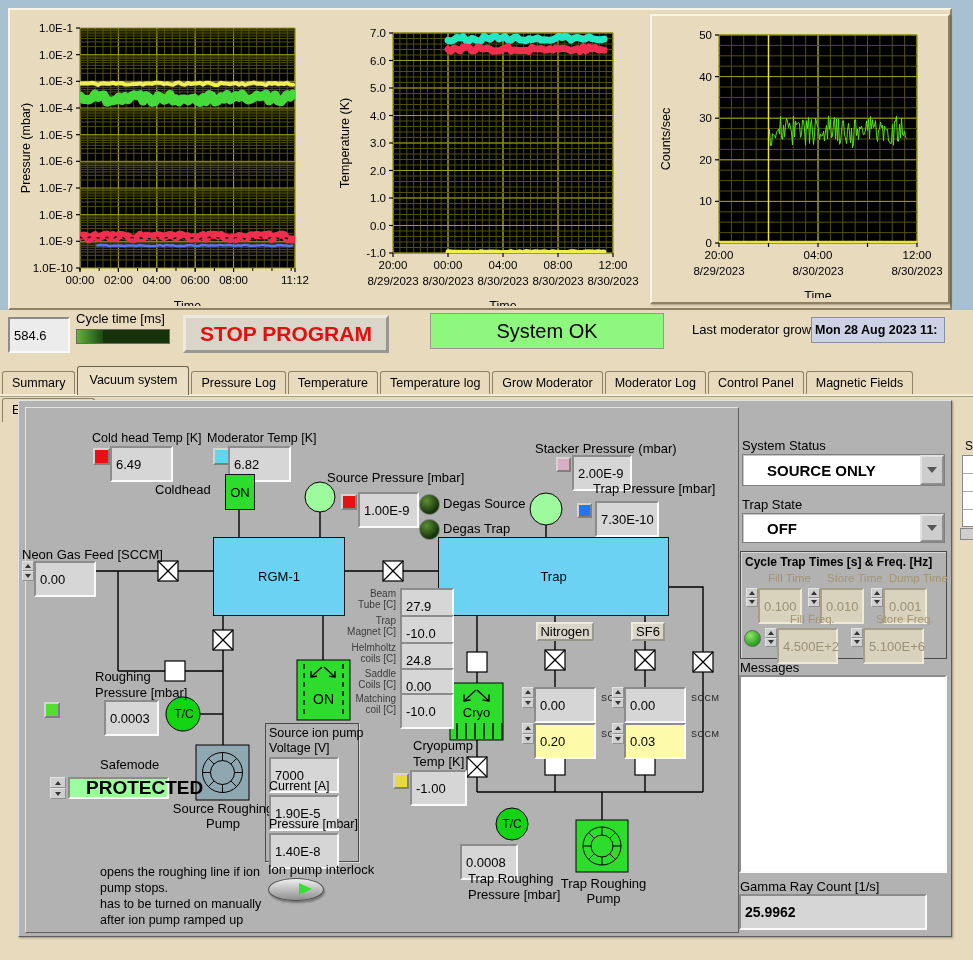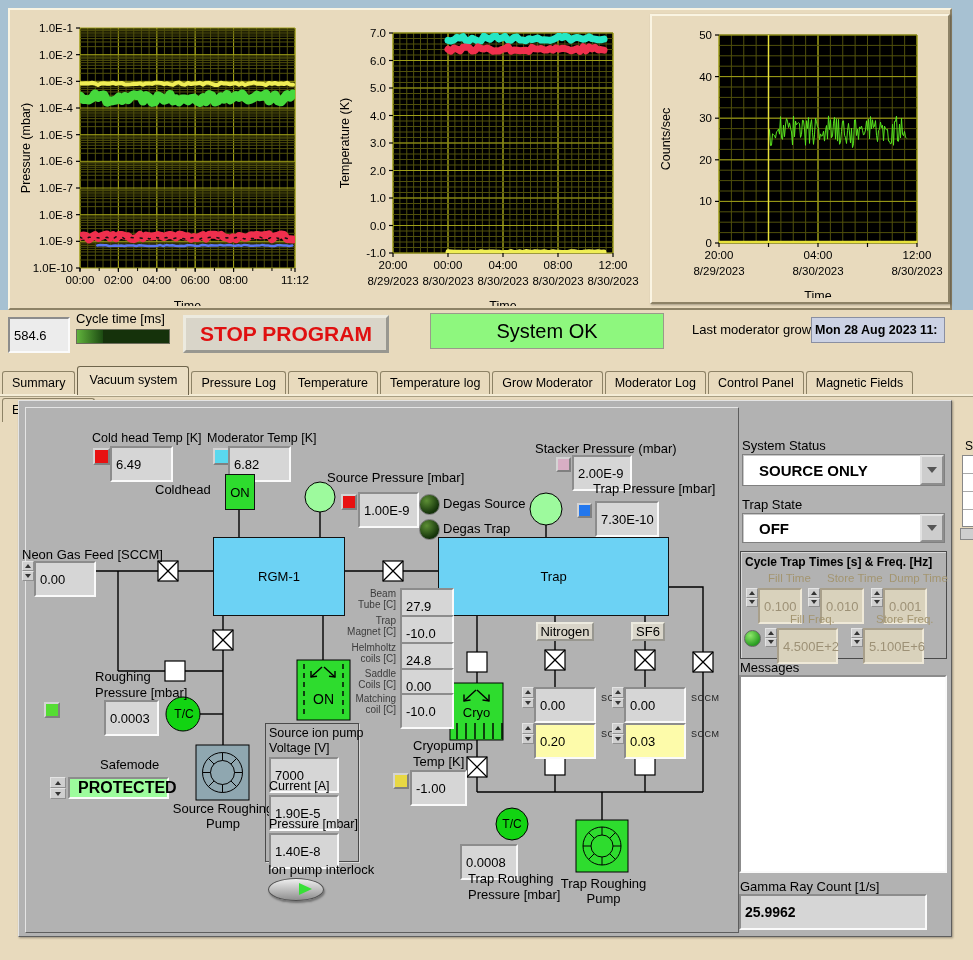--- a/index.html
+++ b/index.html
@@ -10,21 +10,21 @@
   .gray-raised{position:absolute;background:#b2b2b2;border:1px solid;border-color:#e4e4e4 #5e5e5e #5e5e5e #e4e4e4;box-shadow:1px 1px 2px rgba(0,0,0,.35)}
   .vbox{position:absolute;background:#d6d6d6;border:2px solid;border-color:#8c8c8c #fafafa #fafafa #8c8c8c;font-size:13px;display:flex;align-items:center;padding:16px 4px;white-space:nowrap;box-sizing:border-box}
   .vbox.yellow{background:#fdfbaa}
   .vbox.white{background:#ececec}
   .vbox.dim{background:#d9d2bc;color:#9d9176;border-color:#a89f8a #efe9d8 #efe9d8 #a89f8a}
   .led{position:absolute;border:2px outset #d4d4d4;box-sizing:content-box}
   .btn3d{position:absolute;background:#d9d5c9;border:2px outset #eceadf;display:flex;align-items:center;justify-content:center;font-size:13px;box-sizing:border-box;cursor:default}
   .bluebox{position:absolute;background:#6cd2f4;border:1px solid #111;display:flex;align-items:center;justify-content:center;font-size:13px}
   .greenbox{position:absolute;background:#2edc2e;border:1px solid #111;display:flex;align-items:center;justify-content:center;font-size:13px}
   .ddbox{position:absolute;background:#fff;border:1px solid #808080;box-shadow:inset 1px 1px 0 #c8c8c8;display:flex;align-items:center}
-  .ddtxt{font-size:15px;font-weight:bold;padding-left:16px;flex:1}
+  .ddtxt{font-size:15px;font-weight:bold;padding-left:24px;flex:1}
   .ddbtn{width:20px;align-self:stretch;background:#cdcdcd;border:2px outset #e2e2e2;display:flex;align-items:center;justify-content:center}
   .tri-down{width:0;height:0;border-left:5px solid transparent;border-right:5px solid transparent;border-top:6px solid #555}
   .spin{position:absolute;width:12px;display:flex;flex-direction:column}
   .spin div{flex:1;background:#cfcfcf;border:1px outset #e4e4e4;display:flex;align-items:center;justify-content:center}
   .spin .u::after{content:"";border-left:3px solid transparent;border-right:3px solid transparent;border-bottom:4px solid #333}
   .spin .d::after{content:"";border-left:3px solid transparent;border-right:3px solid transparent;border-top:4px solid #333}
   .tab{display:inline-block;background:#e8dabd;border:1px solid #8d8266;border-bottom:none;border-radius:3px 3px 0 0;padding:4px 9px 5px 9px;font-size:12.5px;margin-right:2px;position:relative;top:3px;cursor:default}
   .tab.active{top:0;padding:6px 11px 8px 11px;background:#ead czc0;background:#eadec4;z-index:5;border-color:#6f654c}
   .dimlbl{position:absolute;font-size:11.5px;color:#a39570;white-space:nowrap}
   .coillbl{position:absolute;font-size:10px;color:#3c3c3c;text-align:right;line-height:11px;white-space:nowrap}
@@ -687,41 +687,47 @@
   <div class="vbox" style="left:104px;top:700px;width:55px;height:20px">0.0003</div>
 
   <div class="lbl" style="left:168px;top:707px;width:32px;text-align:center;font-size:12px">T/C</div>
   <div class="lbl" style="left:496px;top:817px;width:32px;text-align:center;font-size:12px">T/C</div>
 
   <div class="lbl" style="left:100px;top:757px">Safemode</div>
   <div class="spin" style="left:50px;top:777px;height:22px;width:16px">
       <div class="u"></div>
       <div class="d"></div>
     </div>
-  <div class="abs" style="left:68px;top:777px;width:101px;height:22px;background:#9dfc9d;border:2px solid;border-color:#8c8c8c #fafafa #fafafa #8c8c8c;display:flex;align-items:center;padding:0 8px;font-size:16px;font-weight:bold;box-sizing:border-box">PROTECTED</div>
+  <div class="abs" style="left:68px;top:777px;width:101px;height:22px;background:#9dfc9d;border:2px solid;border-color:#8c8c8c #fafafa #fafafa #8c8c8c;display:flex;align-items:center;padding:0 16px;font-size:19px;font-weight:bold;box-sizing:border-box">PROTECTED</div>
 
   <div class="lbl" style="left:150px;top:801px;width:146px;text-align:center">
     <div>Source Roughing</div>
     <div>Pump</div>
   </div>
 
   <div class="abs" style="left:265px;top:723px;width:92px;height:137px;border:1px solid #4a4a4a;box-shadow:1px 1px 0 #d8d8d8"></div>
   <div class="lbl" style="left:269px;top:726px;font-size:12.5px">Source ion pump</div>
   <div class="lbl" style="left:269px;top:741px;font-size:12.5px">Voltage [V]</div>
   <div class="vbox" style="left:269px;top:757px;width:70px;height:20px">7000</div>
   <div class="lbl" style="left:269px;top:779px;font-size:12.5px">Current [A]</div>
   <div class="vbox" style="left:269px;top:795px;width:70px;height:20px">1.90E-5</div>
   <div class="lbl" style="left:269px;top:817px;font-size:12.5px">Pressure [mbar]</div>
   <div class="vbox" style="left:269px;top:833px;width:70px;height:20px">1.40E-8</div>
 
   <div class="lbl" style="left:268px;top:862px">Ion pump interlock</div>
   <div class="abs" style="left:268px;top:878px;width:54px;height:21px;border-radius:50%;background:linear-gradient(#efefef,#8f8f8f);border:1px solid #4f4f4f;box-shadow:1px 2px 2px rgba(0,0,0,.35)">
     <div class="abs" style="left:30px;top:4px;width:0;height:0;border-top:6px solid transparent;border-bottom:6px solid transparent;border-left:13px solid #37e037"></div>
   </div>
 
+  <div class="abs" style="left:100px;top:864px;font-size:12.5px;line-height:16px;white-space:nowrap">
+    <div>opens the roughing line if ion</div>
+    <div>pump stops.</div>
+    <div>has to be turned on manually</div>
+    <div>after ion pump ramped up</div>
+  </div>
 
   <div class="led" style="left:470px;top:847px;width:12px;height:12px;background:#eee27a"></div>
   <div class="vbox" style="left:460px;top:844px;width:58px;height:14px">0.0008</div>
   <div class="lbl" style="left:468px;top:871px">Trap Roughing</div>
   <div class="lbl" style="left:468px;top:887px">Pressure [mbar]</div>
   <div class="lbl" style="left:556px;top:876px;width:95px;text-align:center">
     <div>Trap Roughing</div>
     <div>Pump</div>
   </div>
 

